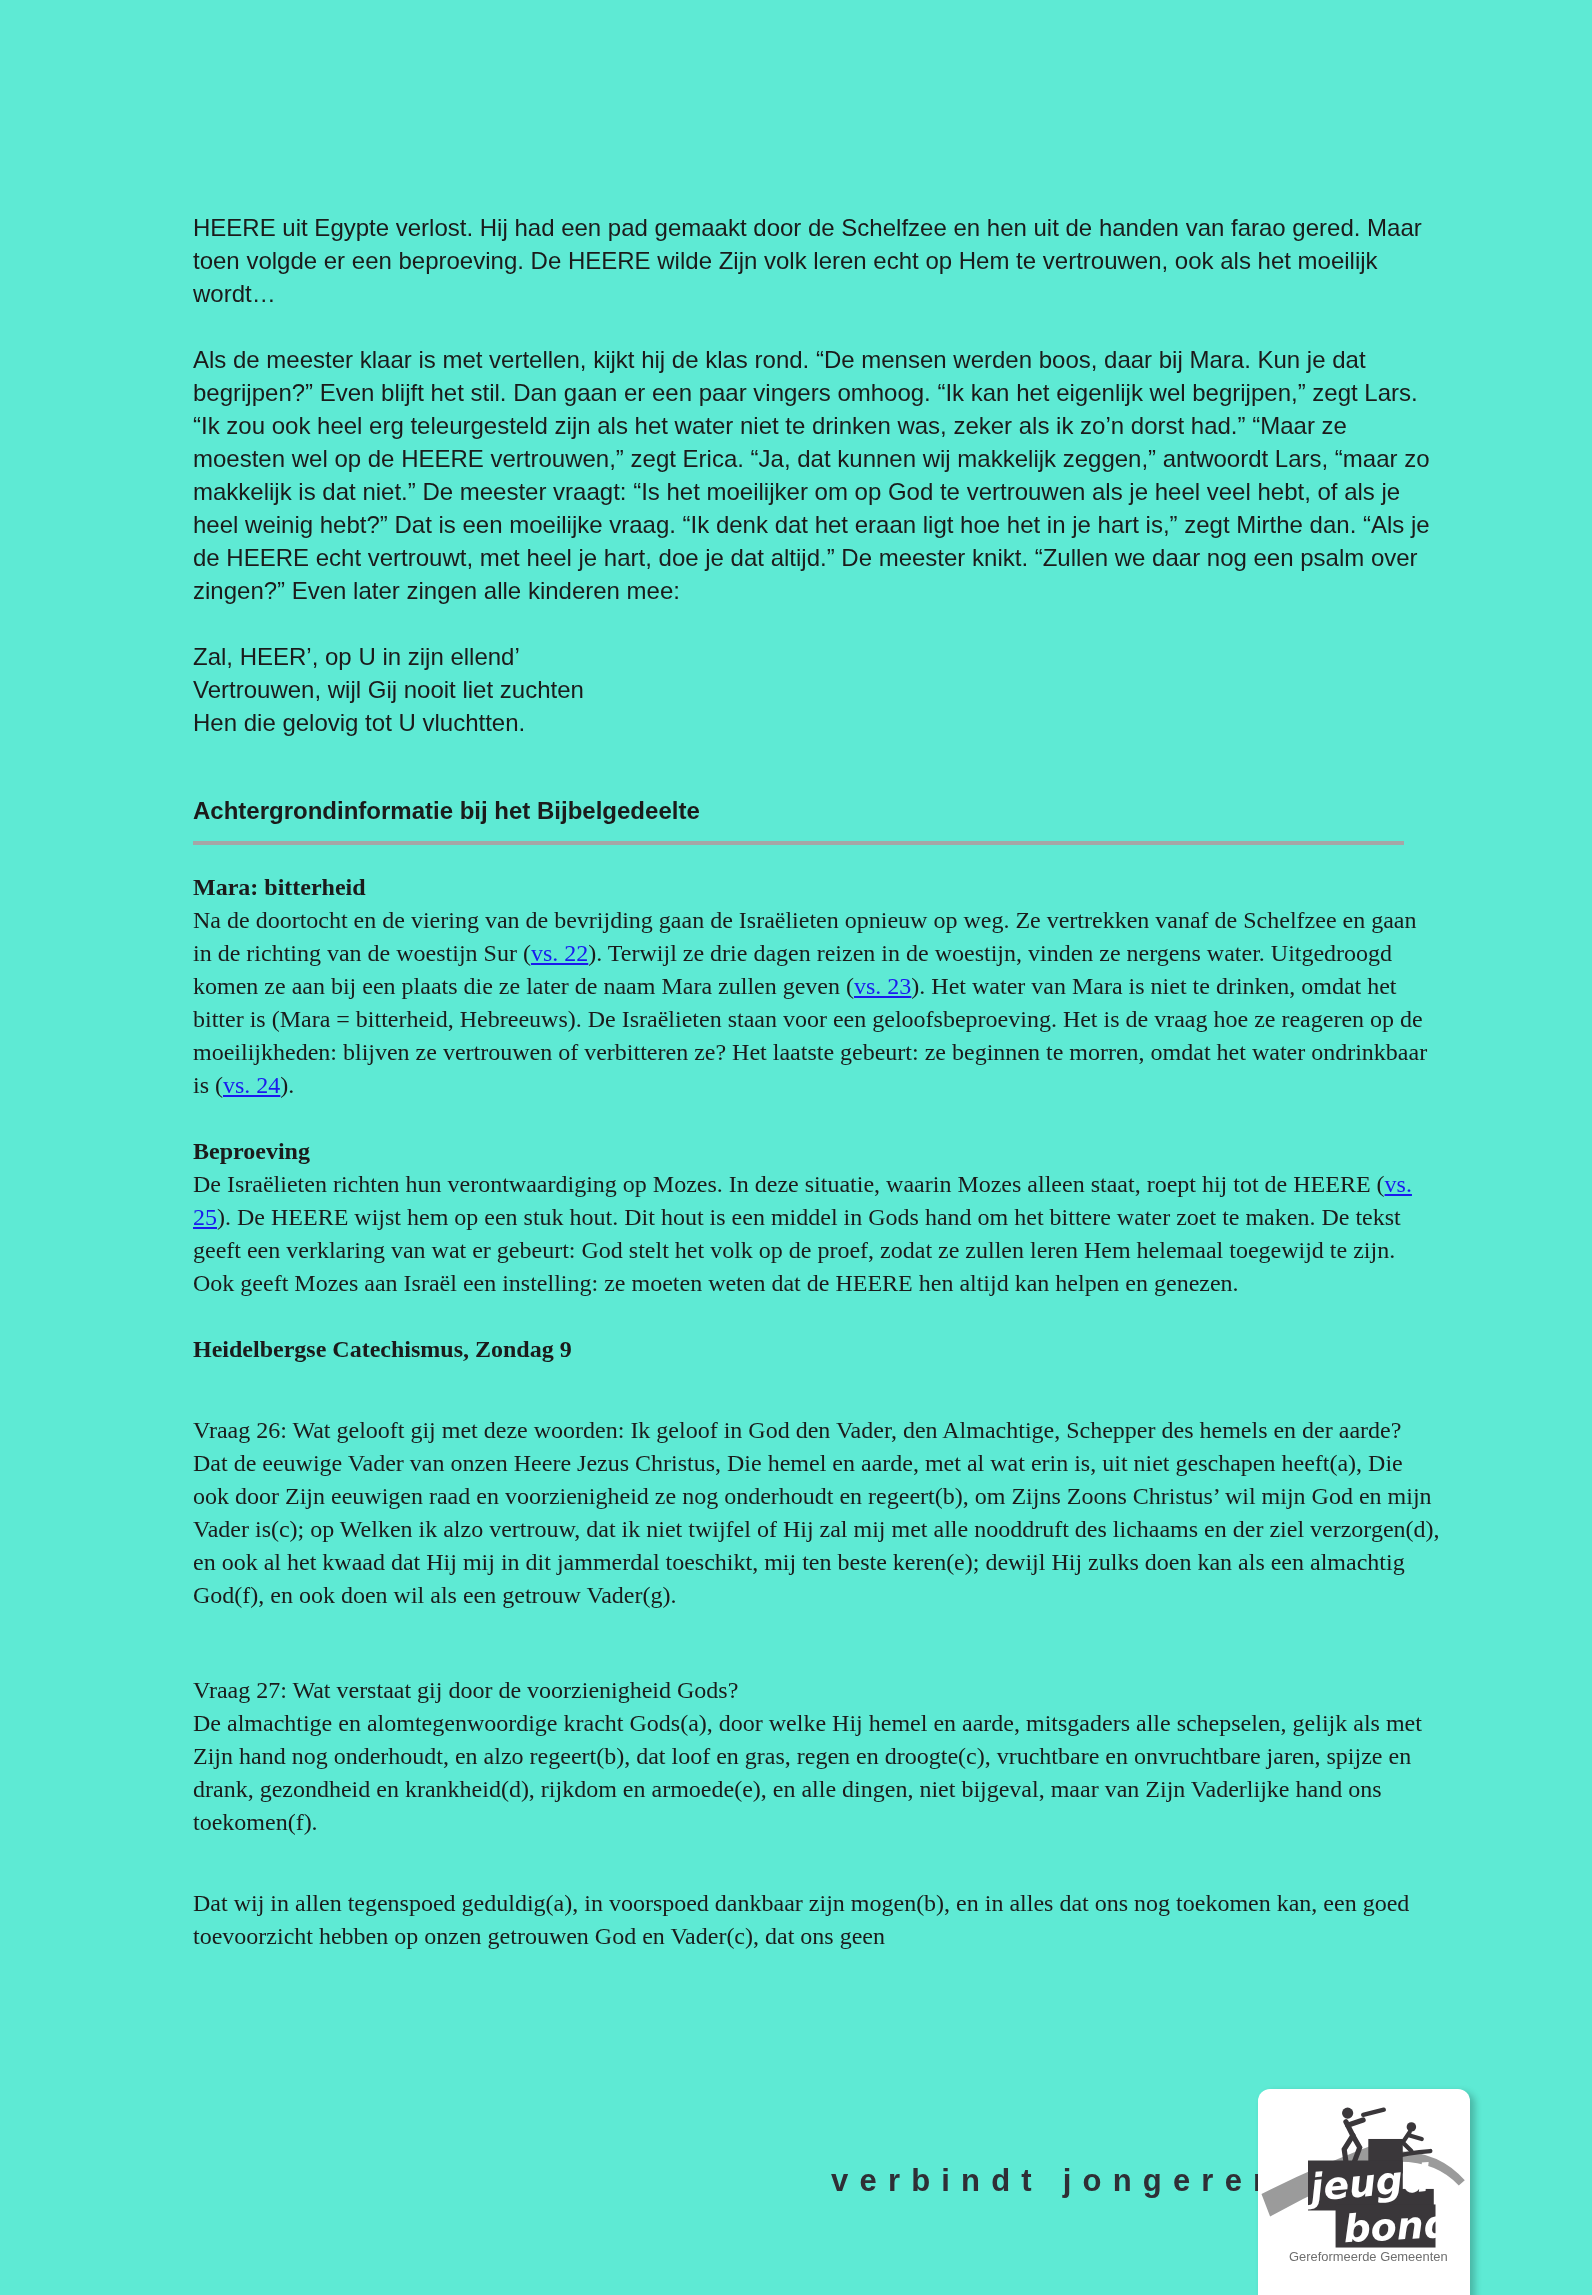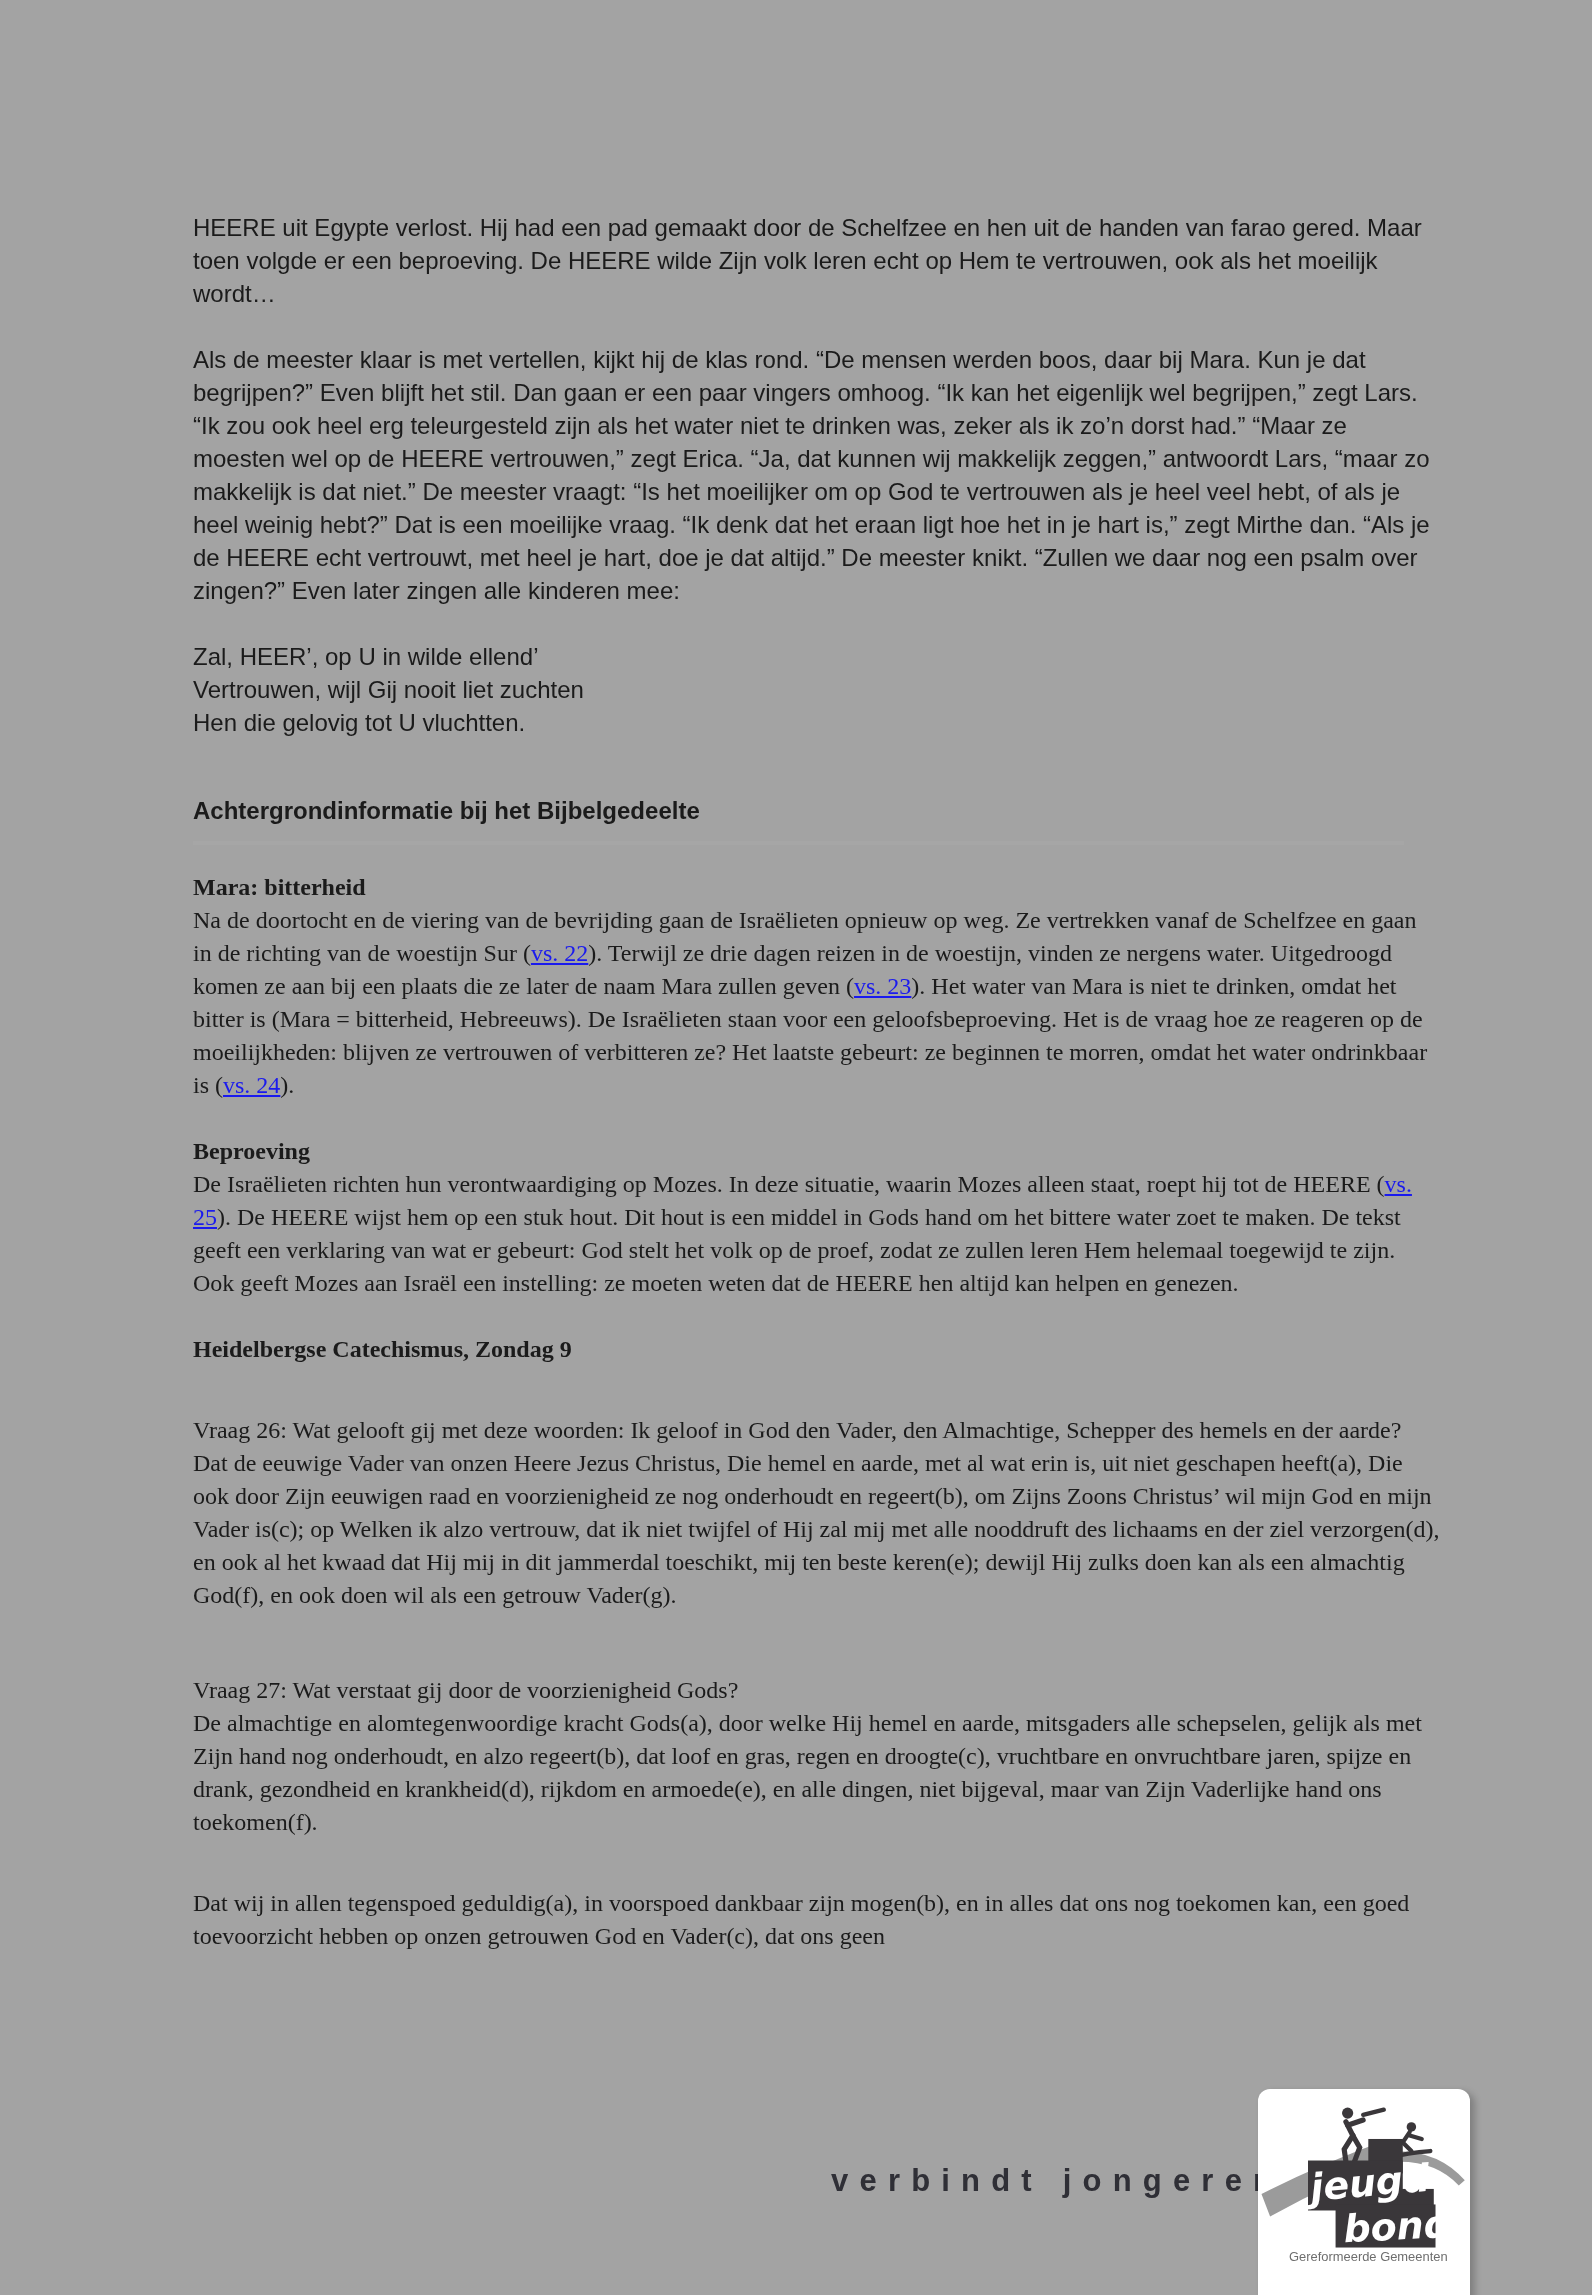--- a/index.html
+++ b/index.html
@@ -1,20 +1,20 @@
 <!DOCTYPE html>
 <html style="font-size:14px"><head>
 <meta charset="utf-8">
 <style>
   html,body{margin:0;padding:0;background:#ffffff;}
   .page{
     position:relative;
     width:1592px;
     height:2295px;
-    background:#a3a3a3;
+    background:#5eead4;
     overflow:hidden;
     font-family:"Liberation Sans", sans-serif;
     color:#1b1b1b;
   }
   .doc{
     position:absolute;
     left:193px;
     top:211px;
     width:1247px;
     font-size:24px;
@@ -65,21 +65,21 @@
 
 <div class="page">
 
   <div class="doc">
 
     <p class="para">HEERE uit Egypte verlost. Hij had een pad gemaakt door de Schelfzee en hen uit de handen van farao gered. Maar toen volgde er een beproeving. De HEERE wilde Zijn volk leren echt op Hem te vertrouwen, ook als het moeilijk wordt…</p>
 
     <p class="para">Als de meester klaar is met vertellen, kijkt hij de klas rond. “De mensen werden boos, daar bij Mara. Kun je dat begrijpen?” Even blijft het stil. Dan gaan er een paar vingers omhoog. “Ik kan het eigenlijk wel begrijpen,” zegt Lars. “Ik zou ook heel erg teleurgesteld zijn als het water niet te drinken was, zeker als ik zo’n dorst had.” “Maar ze moesten wel op de HEERE vertrouwen,” zegt Erica. “Ja, dat kunnen wij makkelijk zeggen,” antwoordt Lars, “maar zo makkelijk is dat niet.” De meester vraagt: “Is het moeilijker om op God te vertrouwen als je heel veel hebt, of als je heel weinig hebt?” Dat is een moeilijke vraag. “Ik denk dat het eraan ligt hoe het in je hart is,” zegt Mirthe dan. “Als je de HEERE echt vertrouwt, met heel je hart, doe je dat altijd.” De meester knikt. “Zullen we daar nog een psalm over zingen?” Even later zingen alle kinderen mee:</p>
 
     <div class="psalm">
-      <div>Zal, HEER’, op U in wilde ellend’</div>
+      <div>Zal, HEER’, op U in zijn ellend’</div>
       <div>Vertrouwen, wijl Gij nooit liet zuchten</div>
       <div>Hen die gelovig tot U vluchtten.</div>
     </div>
 
     <div class="section-heading">Achtergrondinformatie bij het Bijbelgedeelte</div>
     <div class="rule"></div>
 
     <div class="qa">
       <div class="sub-heading">Mara: bitterheid</div>
       <div><span>Na de doortocht en de viering van de bevrijding gaan de Israëlieten opnieuw op weg. Ze vertrekken vanaf de Schelfzee en gaan in de richting van de woestijn Sur (</span><a class="vlink">vs. 22</a><span>). Terwijl ze drie dagen reizen in de woestijn, vinden ze nergens water. Uitgedroogd komen ze aan bij een plaats die ze later de naam Mara zullen geven (</span><a class="vlink">vs. 23</a><span>). Het water van Mara is niet te drinken, omdat het bitter is (Mara = bitterheid, Hebreeuws). De Israëlieten staan voor een geloofsbeproeving. Het is de vraag hoe ze reageren op de moeilijkheden: blijven ze vertrouwen of verbitteren ze? Het laatste gebeurt: ze beginnen te morren, omdat het water ondrinkbaar is (</span><a class="vlink">vs. 24</a><span>).</span></div>

